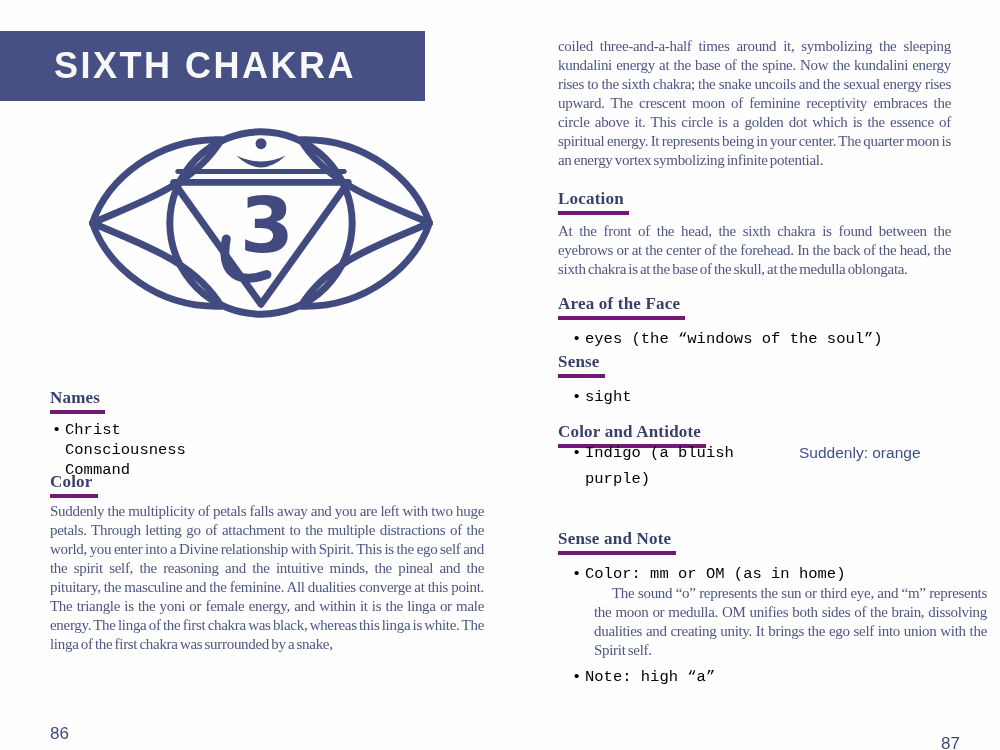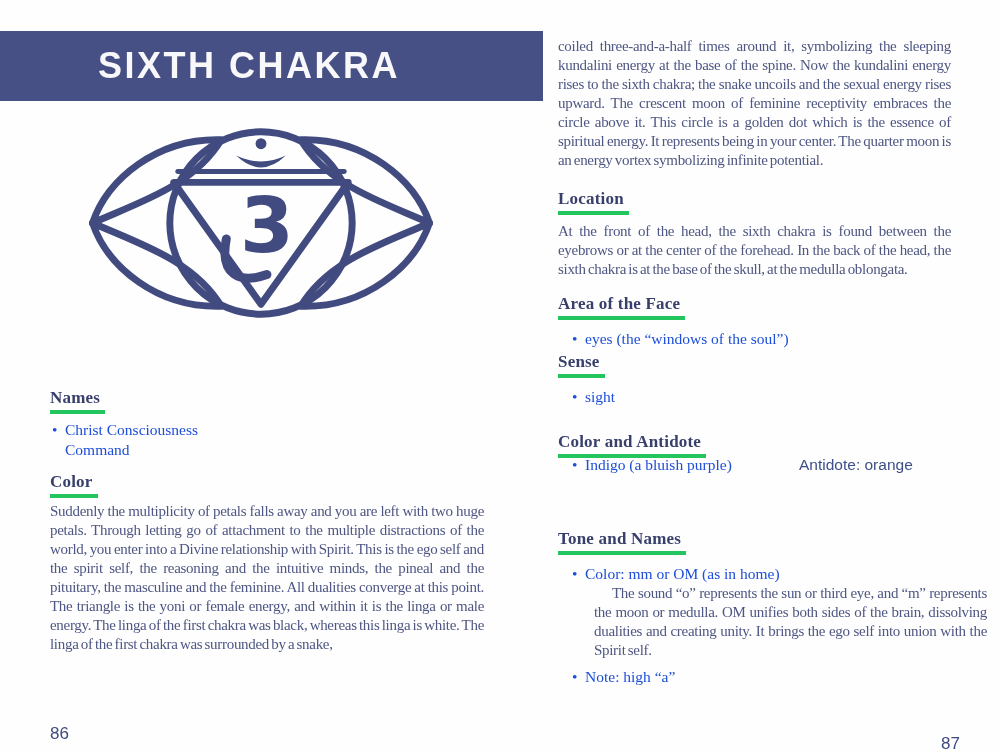--- a/index.html
+++ b/index.html
@@ -6,42 +6,42 @@
   .spread {
     position:relative; width:1000px; height:750px; background:#fefefe;
     font-family:"Liberation Serif", serif; overflow:hidden;
   }
   
   .heading {
     display:inline-block;
     font-family:"Liberation Serif", serif;
     font-weight:bold; font-size:17px; letter-spacing:.2px;
     color:#383f6b;
-    border-bottom:4px solid #22c55e;
+    border-bottom:4px solid #701a75;
     padding:0 5px 2px 0;
   }
   .body-text {
     font-size:15px; line-height:19px; color:#4e5683;
     text-align:justify; letter-spacing:-.3px; word-spacing:-1.2px;
   }
   .bullet {
     position:relative; padding-left:13px;
-    font-family:Liberation Serif, serif;
-    font-size:15.5px; color:#1d4ed8; line-height:26px;
+    font-family:Liberation Mono, monospace;
+    font-size:15.5px; color:#000000; line-height:26px;
   }
   .bullet::before { content:"\2022"; position:absolute; left:0; top:0; }
   .pagenum {
     position:absolute; font-family:"Liberation Sans", sans-serif;
     font-size:17px; color:#3f4a7e;
   }
   .abs { position:absolute; }
   
   .banner {
-    position:absolute; left:0; top:31px; width:499px; height:70px;
-    background:#475084; display:flex; align-items:center;padding-left:44px;
+    position:absolute; left:0; top:31px; width:425px; height:70px;
+    background:#475084; display:flex; align-items:center;
   }
   .banner-title {
     margin:0 0 0 54px; font-family:"Liberation Sans", sans-serif;
     font-weight:bold; font-size:36px; letter-spacing:2.5px; color:#f8f8fa;
   }
   .names-cols { display:flex; }
   .names-col1 { width:212px; }
   .names-col2 { width:170px; }
   
   .rcol { left:558px; width:393px; }
@@ -130,32 +130,32 @@
     <div class="abs rcol" style="top:294px;">
       <span class="heading">Area of the Face</span>
     </div>
     <div class="abs rcol bullet" style="left:572px; top:326px;">eyes (the “windows of the soul”)</div>
 
     <div class="abs rcol" style="top:352px;">
       <span class="heading">Sense</span>
     </div>
     <div class="abs rcol bullet" style="left:572px; top:384px;">sight</div>
 
-    <div class="abs rcol" style="top:432px;">
+    <div class="abs rcol" style="top:422px;">
       <span class="heading">Color and Antidote</span>
     </div>
-    <div class="abs rcol antidote-row" style="left:572px; top:440px;margin-top:12px;">
+    <div class="abs rcol antidote-row" style="left:572px; top:440px;">
       <div class="antidote-col1">
         <div class="bullet">Indigo (a bluish purple)</div>
       </div>
-      <div class="antidote-label">Antidote: orange</div>
+      <div class="antidote-label">Suddenly: orange</div>
     </div>
 
     <div class="abs rcol" style="top:529px;">
-      <span class="heading">Tone and Names</span>
+      <span class="heading">Sense and Note</span>
     </div>
     <div class="abs rcol bullet" style="left:572px; top:561px;">Color: mm or OM (as in home)</div>
     <div class="abs rcol body-text indent-first" style="top:584px;">The sound “o” represents the sun or third eye, and “m” represents the moon or medulla. OM unifies both sides of the brain, dissolving dualities and creating unity. It brings the ego self into union with the Spirit self.</div>
     <div class="abs rcol bullet" style="left:572px; top:664px;">Note: high “a”</div>
 
     <div class="pagenum" style="left:941px; top:696px;margin-top:38px;">87</div>
   </div>
 
 </div>
 

